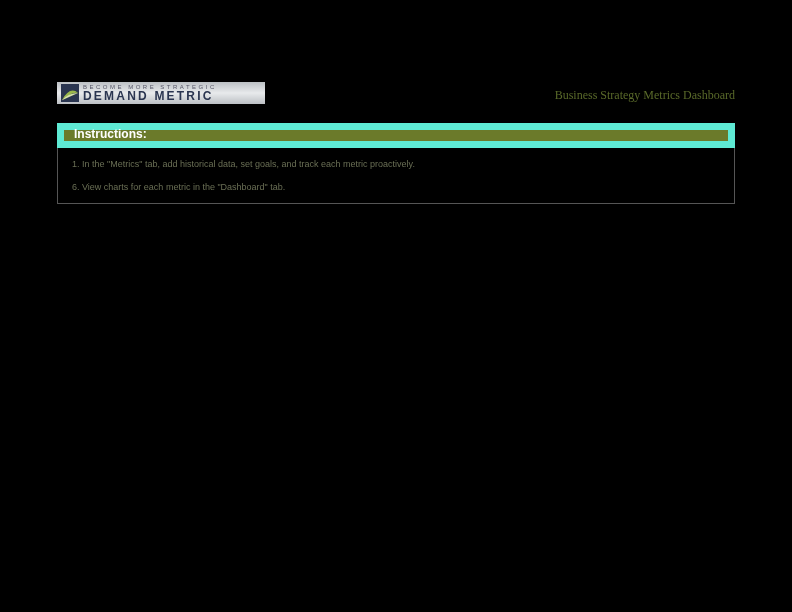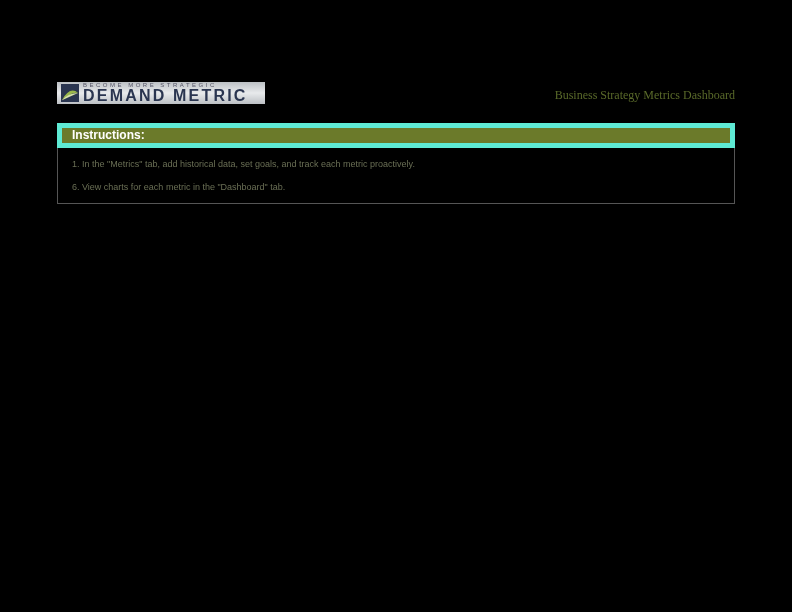--- a/index.html
+++ b/index.html
@@ -1,23 +1,23 @@
 <!DOCTYPE html>
 <html><head>
 <meta charset="utf-8">
 <style>
   html,body{margin:0;padding:0;width:792px;height:612px;background:#000;font-family:Arial,Helvetica,sans-serif;overflow:hidden}
   .page{position:relative;width:792px;height:612px}
   .logo{position:absolute;left:57px;top:82px;width:208px;height:22px;background:linear-gradient(to bottom,#bcc0c4 0%,#e8eaec 50%,#bcc0c4 100%);display:flex;align-items:center;padding:0 4px;box-sizing:border-box}
   .logo-icon{width:18px;height:18px;margin-right:4px;flex:none}
   .logo-text{display:flex;flex-direction:column;line-height:1;flex:1}
   .tagline{font-size:6px;letter-spacing:2.5px;color:#556;font-weight:normal;text-transform:uppercase}
-  .brand{font-size:16px;letter-spacing:2.2px;color:#2a3550;font-weight:bold;text-transform:uppercase;font-family:"Arial Narrow",Arial,sans-serif}
+  .brand{font-size:12px;letter-spacing:2.2px;color:#2a3550;font-weight:bold;text-transform:uppercase;font-family:"Arial Narrow",Arial,sans-serif}
   .title{position:absolute;right:57px;top:88px;color:#5a6a2a;font-size:12px;font-family:Georgia,"Times New Roman",serif}
-  .bar{position:absolute;left:57px;top:123px;width:678px;height:25px;background:#6b7a2a;border:5px solid #5eead4;box-sizing:border-box;display:flex;align-items:flex-start;padding-left:10px}
+  .bar{position:absolute;left:57px;top:123px;width:678px;height:25px;background:#6b7a2a;border:7px solid #5eead4;box-sizing:border-box;display:flex;align-items:flex-end;padding-left:10px}
   .bar-label{color:#fff;font-size:12px;font-weight:bold}
   .body{position:absolute;left:57px;top:148px;width:678px;border-left:1px solid #555;border-right:1px solid #555;border-bottom:1px solid #555;box-sizing:border-box;padding:10px 14px 8px}
   .line{color:#6a6f55;font-size:9px;line-height:1.4;margin:0 0 10px 0}
   .line:last-child{margin-bottom:2px}
 </style>
 </head>
 <body>
 
 <div class="page">
 

